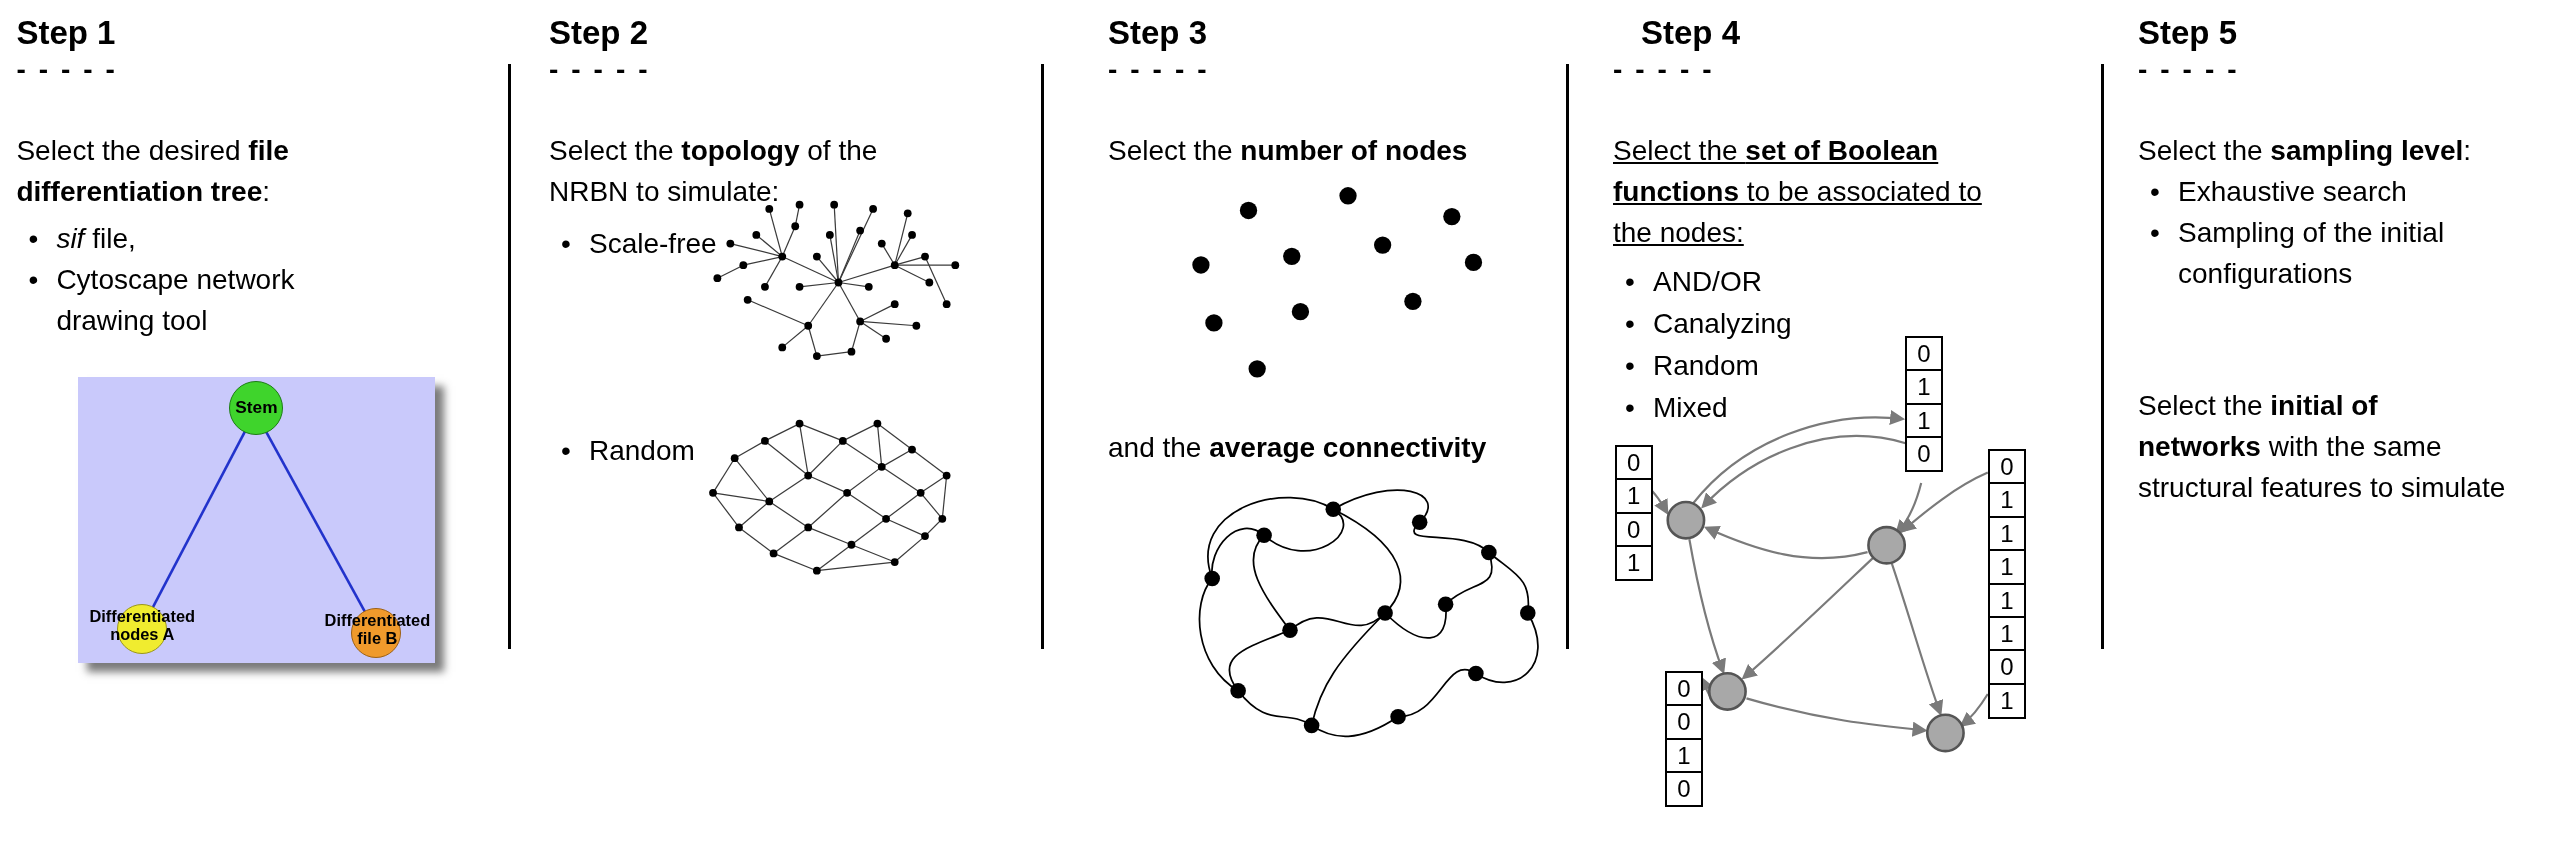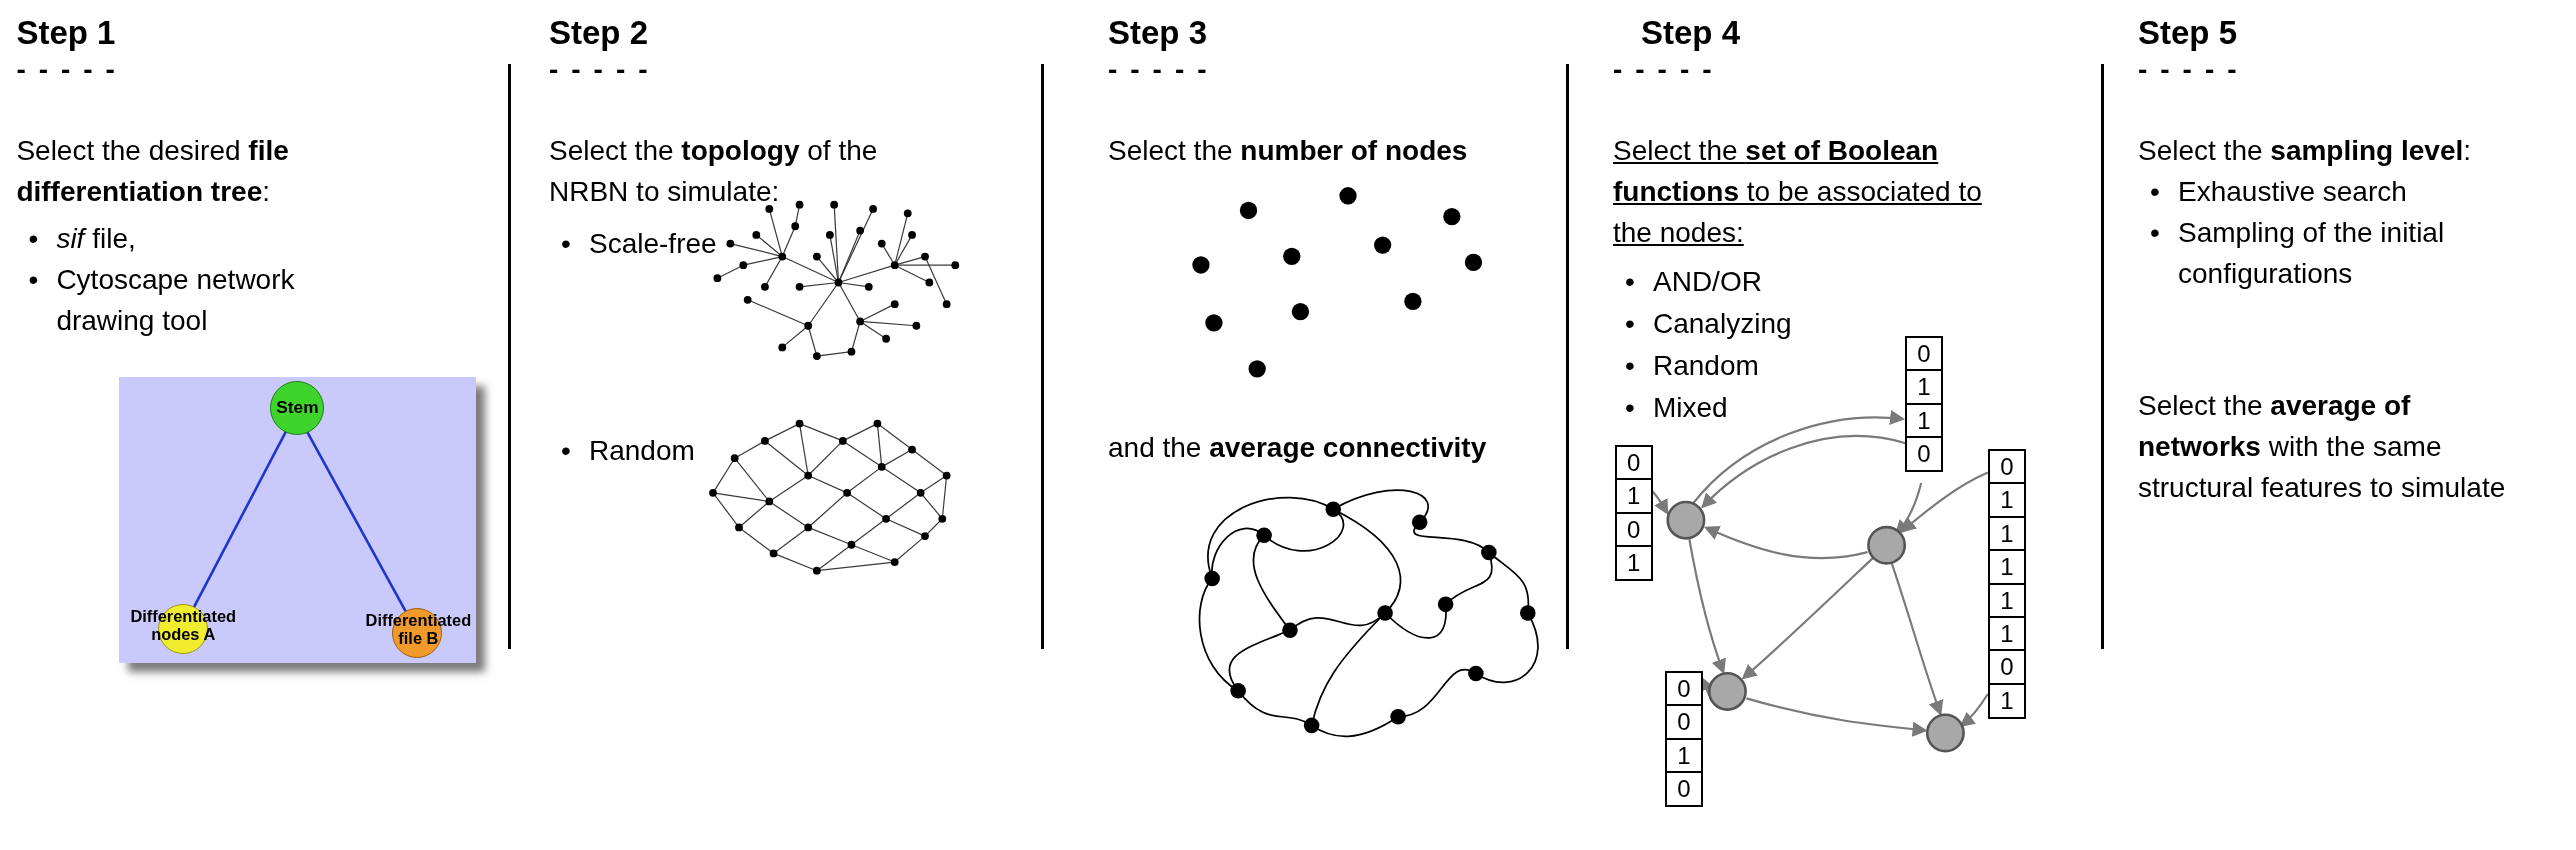--- a/index.html
+++ b/index.html
@@ -14,21 +14,21 @@
   .para { position:absolute; left:0; font-size:28px; line-height:41px; white-space:nowrap; }
   .bullets { position:absolute; left:0; font-size:28px; line-height:41px; }
   .bullet { display:flex; align-items:flex-start; }
   .marker { flex:0 0 40px; padding-left:12px; }
   .btext { white-space:nowrap; }
   .sep { position:absolute; top:64px; width:2.6px; height:585px; background:#000; }
   .netfig { position:absolute; }
 
   
   .tree-box { position:absolute; width:357px; height:286px; background:#c9c9fb;
-              box-shadow:8.7px 8.7px 7.8px rgba(90,90,90,0.8);margin-left:41px; }
+              box-shadow:8.7px 8.7px 7.8px rgba(90,90,90,0.8); }
   .tree-edges { position:absolute; left:0; top:0; z-index:1; }
   .tnode { position:absolute; z-index:2; border-radius:50%; display:flex;
            align-items:center; justify-content:center; font-weight:700; }
   .tnode.stem { left:151px; top:3.5px; width:54px; height:54px; background:#3fd42c;
                 border:1.7px solid #1d7c16; font-size:17.3px; }
   .tnode.leaf-a { left:39px; top:227px; width:50px; height:50px; background:#f0ec2f;
                   border:1.7px solid #99951d; }
   .tnode.leaf-b { left:273px; top:231px; width:50px; height:50px; background:#f09a2c;
                   border:1.7px solid #9c6116; }
   .tlabel { position:absolute; z-index:3; text-align:center; font-size:16.4px;
@@ -404,20 +404,20 @@
       <div class="bullet">
         <span class="marker">•</span>
         <span class="btext">Exhaustive search</span>
       </div>
       <div class="bullet">
         <span class="marker">•</span>
         <span class="btext"><span>Sampling of the initial</span><br><span>configurations</span></span>
       </div>
     </div>
     <p class="para" style="top:385px;">
-      <span>Select the </span><b>average of</b><br>
+      <span>Select the </span><b>initial of</b><br>
       <b>networks</b><span> with the same</span><br>
       <span>structural features to simulate</span>
     </p>
   </section>
 
 </div>
 
 
 </body></html>

